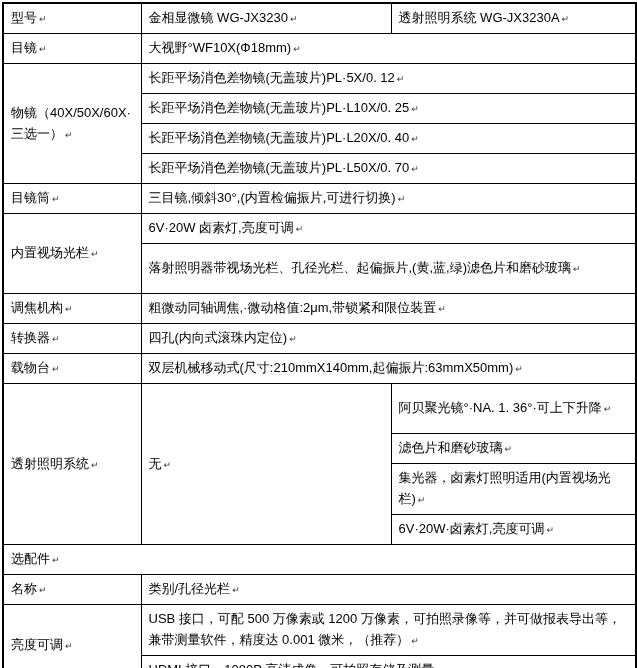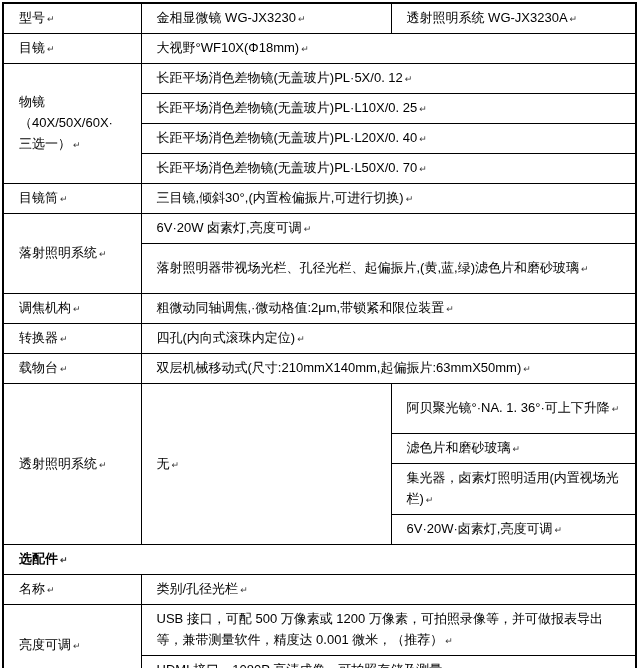--- a/index.html
+++ b/index.html
@@ -14,31 +14,31 @@
   }
   table.spec {
     border-collapse: collapse;
     table-layout: fixed;
     width: 633px;
     margin: 2px;
     border: 2px solid #000000;
   }
   td {
     border: 1px solid #000000;
-    padding: 3px 15px;
+    padding: 3px 7px;
     font-size: 13px;
     line-height: 21px;
     vertical-align: middle;
     word-break: break-word;
     background: #ffffff;
   }
   td.label-cell { white-space: pre-line; }
   tr.s  > td { height: 23px; }
   tr.d  > td { height: 43px; margin-left: 32px; }
-  td.bold-cell { font-weight: bold; }
+  td.bold-cell { font-weight: normal; }
   .m {
     font-size: 9px;
     color: #3a3a3a;
     margin-left: 2px;
     vertical-align: baseline;
   }
 </style>
 </head>
 <body>
 
@@ -75,21 +75,21 @@
     <tr class="s">
       <td colspan="2"><span>长距平场消色差物镜(无盖玻片)PL·L50X/0. 70</span><span class="m">↵</span></td>
     </tr>
 
     <tr class="s">
       <td class="label-cell"><span>目镜筒</span><span class="m">↵</span></td>
       <td colspan="2"><span>三目镜,倾斜30°,(内置检偏振片,可进行切换)</span><span class="m">↵</span></td>
     </tr>
 
     <tr class="s">
-      <td class="label-cell" rowspan="2"><span>落射照明系统</span><span class="m">↵</span></td>
+      <td class="label-cell" rowspan="2"><span>内置视场光栏</span><span class="m">↵</span></td>
       <td colspan="2"><span>6V·20W 卤素灯,亮度可调</span><span class="m">↵</span></td>
     </tr>
     <tr class="d">
       <td colspan="2"><span>落射照明器带视场光栏、孔径光栏、起偏振片,(黄,蓝,绿)滤色片和磨砂玻璃</span><span class="m">↵</span></td>
     </tr>
 
     <tr class="s">
       <td class="label-cell"><span>调焦机构</span><span class="m">↵</span></td>
       <td colspan="2"><span>粗微动同轴调焦,·微动格值:2μm,带锁紧和限位装置</span><span class="m">↵</span></td>
     </tr>

